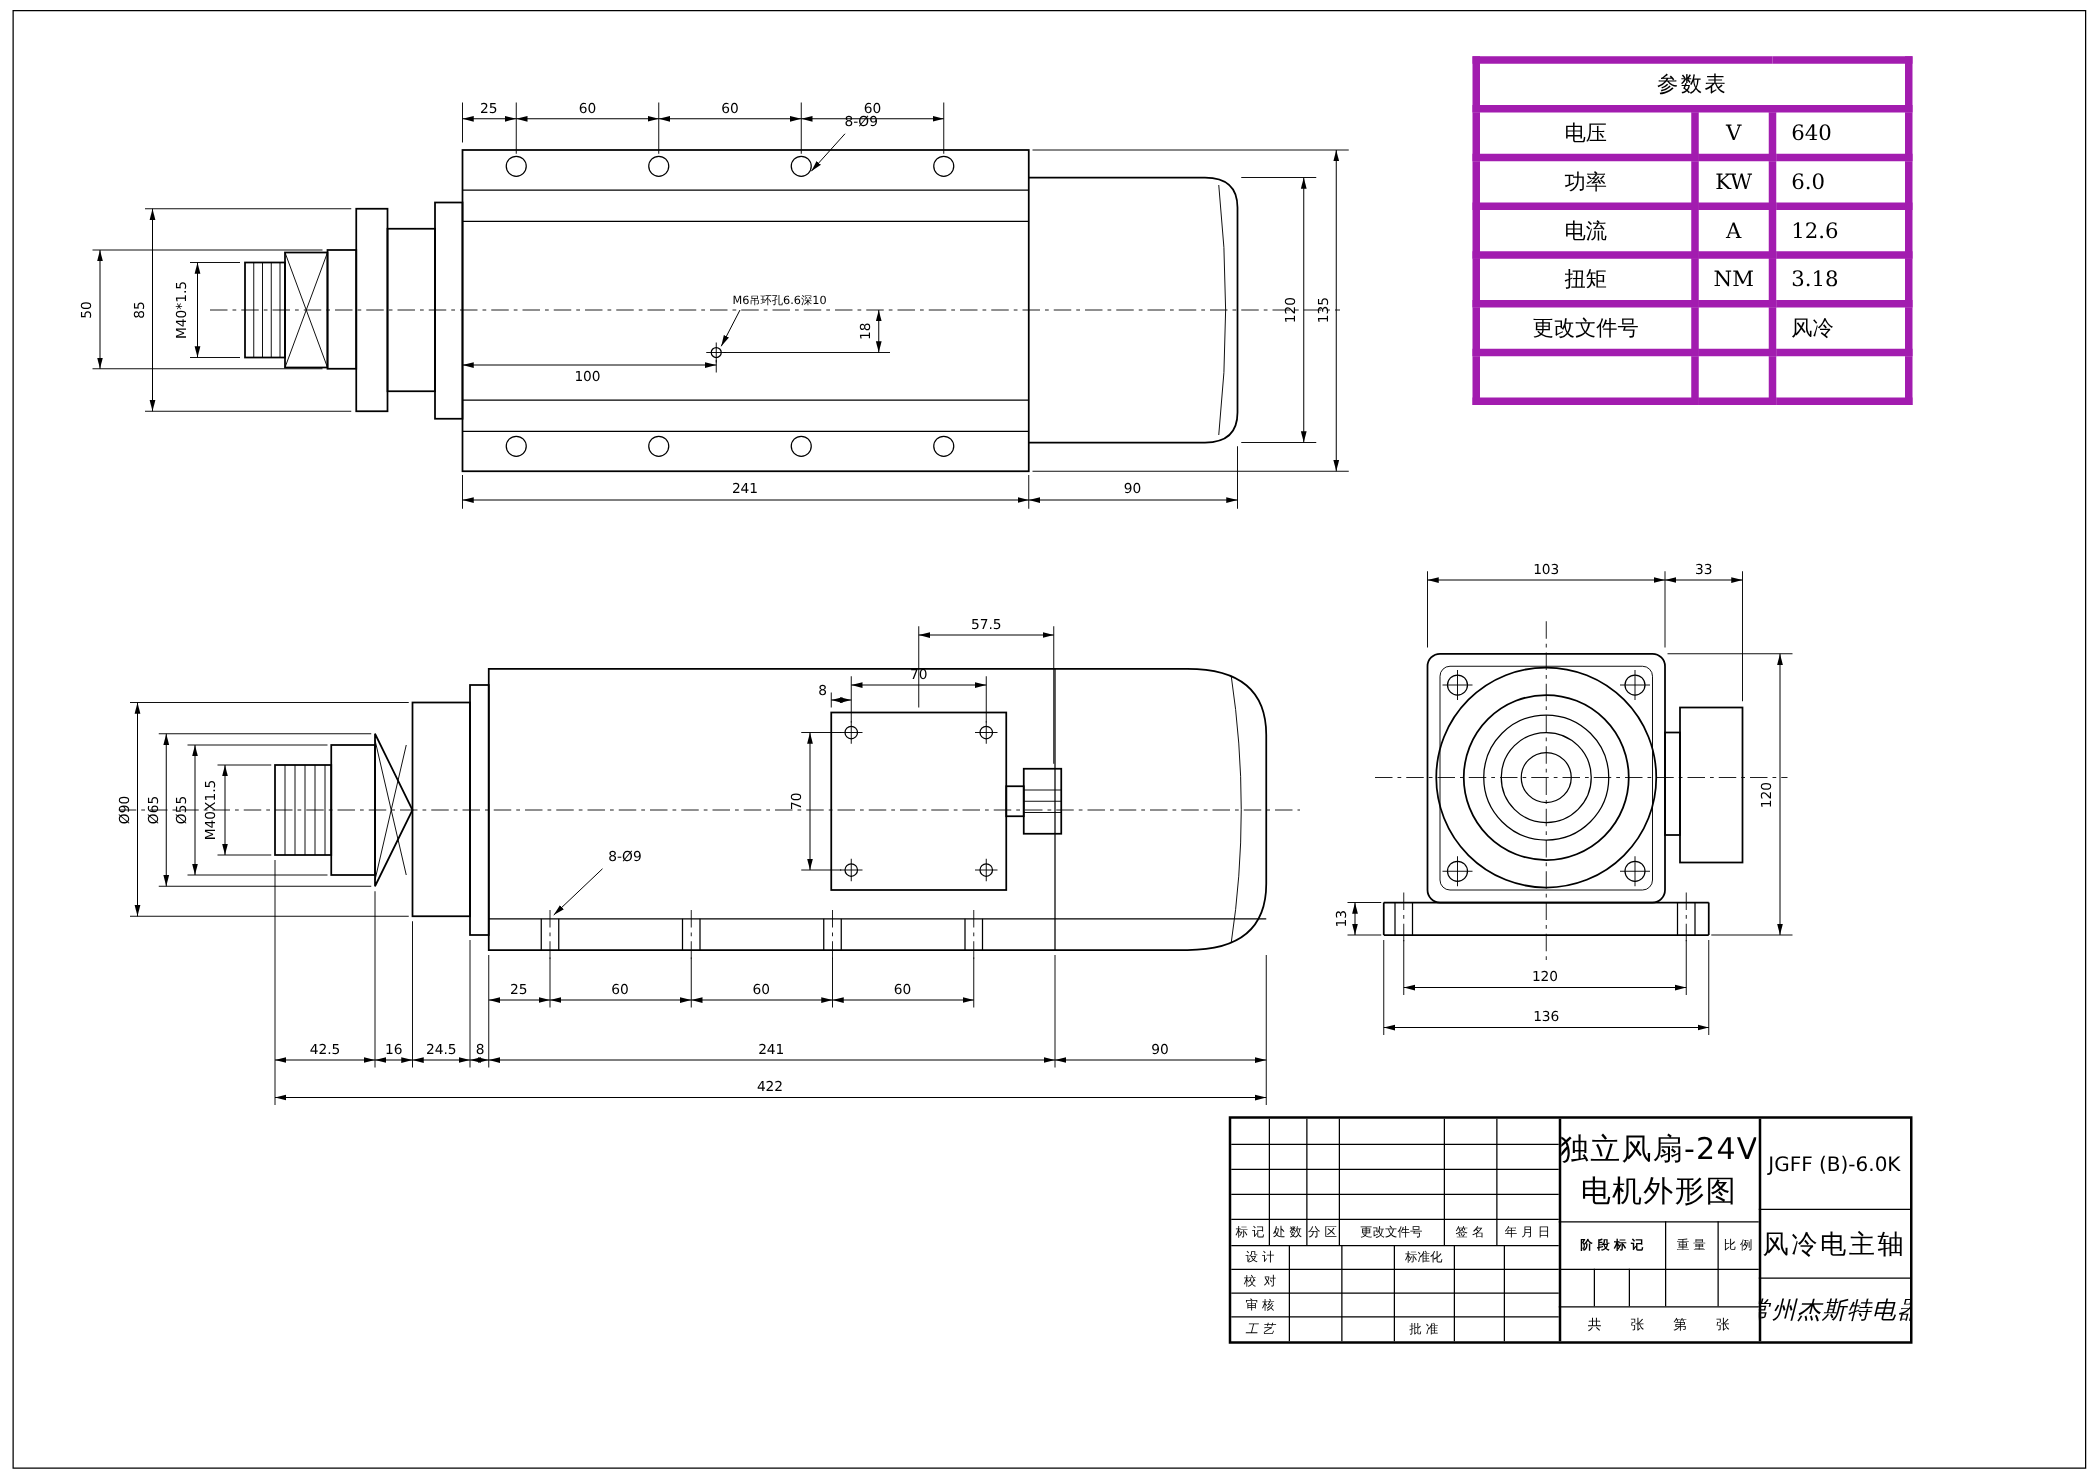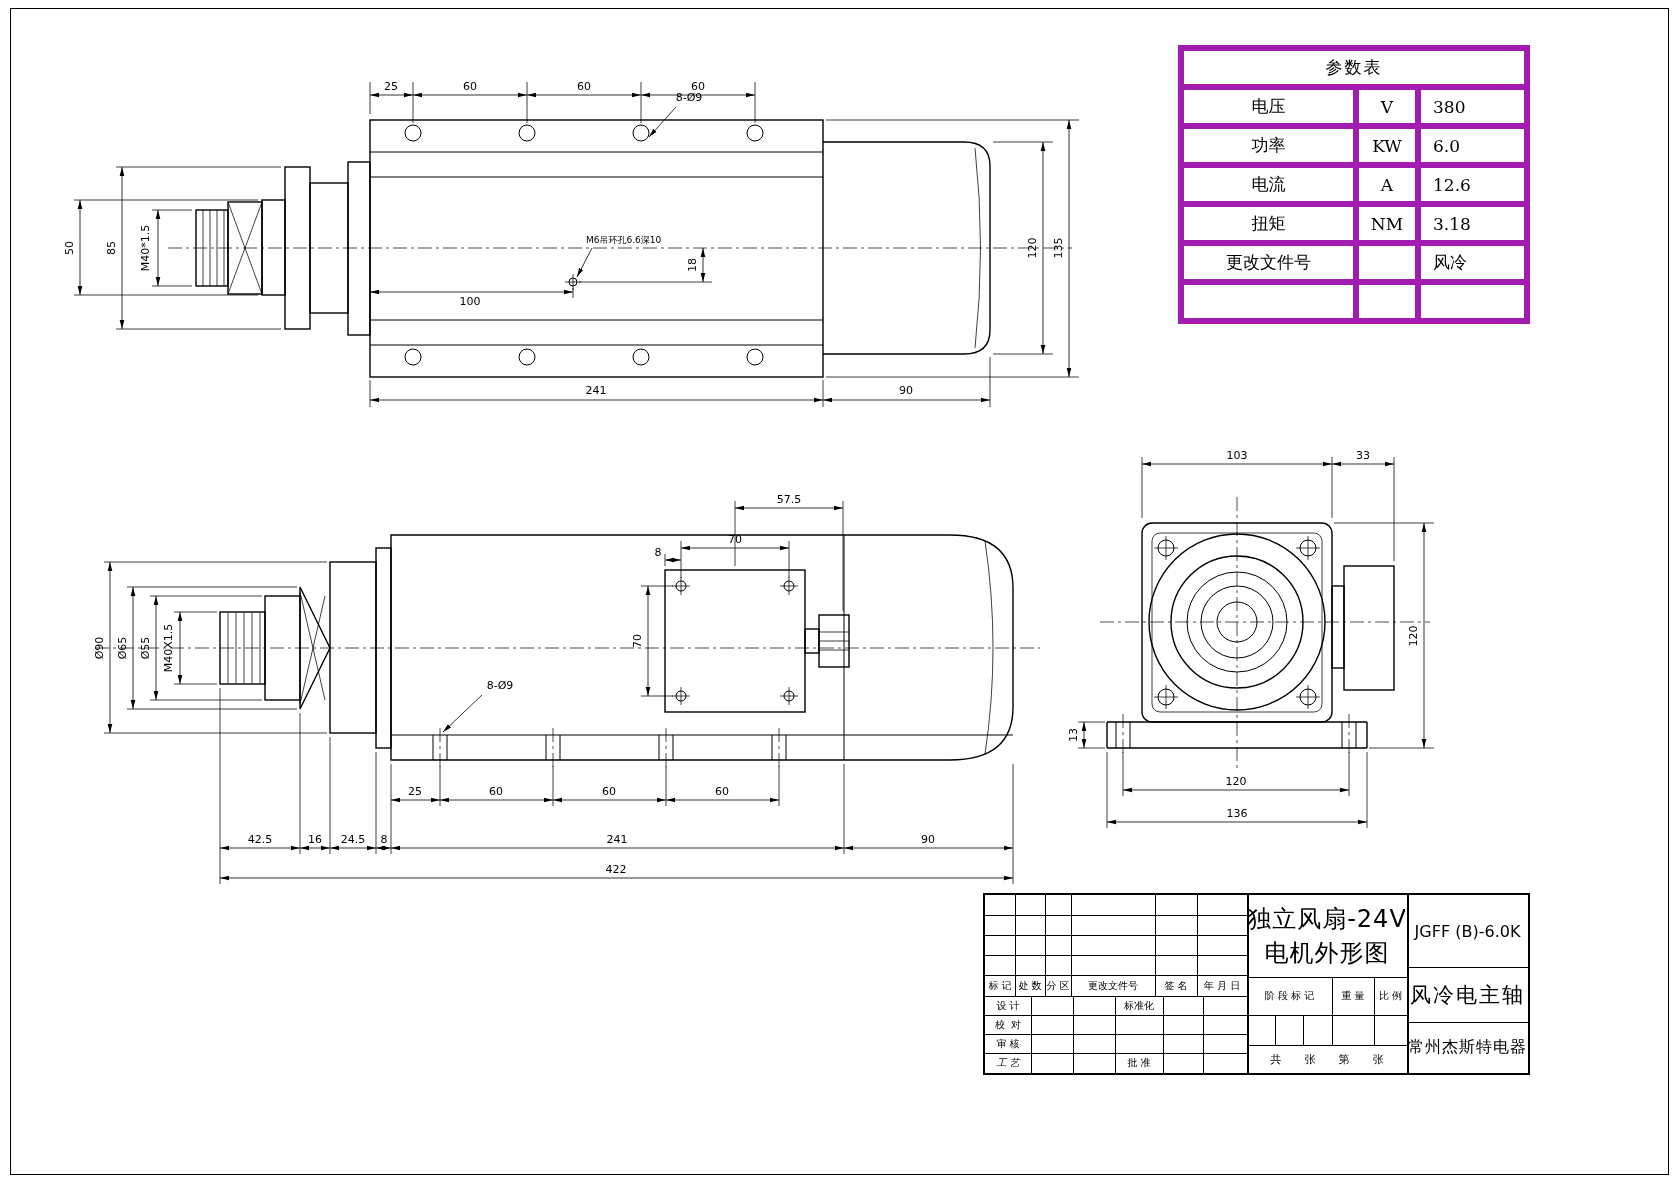--- a/index.html
+++ b/index.html
@@ -25,21 +25,21 @@
   
   #tblock{position:absolute;left:983px;top:893px;width:547px;height:182px;border:2px solid #000;box-sizing:border-box;}
   .vl{position:absolute;width:1px;background:#000;}
   .vl2{position:absolute;width:2px;background:#000;}
   .hl{position:absolute;height:1px;background:#000;}
   .cell{position:absolute;display:flex;align-items:center;justify-content:center;
         font-size:10px;white-space:nowrap;overflow:hidden;}
   .cell.big{font-size:24px;flex-direction:column;line-height:34px;letter-spacing:1px;}
   .cell.model{font-size:16px;}
   .cell.prod{font-size:21px;letter-spacing:2px;}
-  .cell.comp{font-size:16px;letter-spacing:1px;}
+  .cell.comp{font-size:19px;letter-spacing:1px;font-style:italic;}
   .cell.sheet{justify-content:space-evenly;font-size:11px;}
 </style>
 </head>
 <body>
 
 <div id="sheet">
   <div id="frame"></div>
 
   <svg width="1679" height="1183" viewBox="0 0 1679 1183">
     <defs>
@@ -334,21 +334,21 @@
         <col style="width:62px">
         <col>
       </colgroup>
     <tbody>
         <tr>
           <td class="ph" colspan="3">参数表</td>
         </tr>
     <tr>
           <td>电压</td>
           <td>V</td>
-          <td class="val">380</td>
+          <td class="val">640</td>
         </tr>
     <tr>
           <td>功率</td>
           <td>KW</td>
           <td class="val">6.0</td>
         </tr>
     <tr>
           <td>电流</td>
           <td>A</td>
           <td class="val">12.6</td>
@@ -415,21 +415,21 @@
     <div class="cell" style="left:0;top:139px;width:46px;height:19px;">审 核</div>
     <div class="cell" style="left:0;top:158px;width:46px;height:20px;font-style:italic;">工 艺</div>
     <div class="cell" style="left:130px;top:101px;width:48px;height:19px;">标准化</div>
     <div class="cell" style="left:130px;top:158px;width:48px;height:20px;">批 准</div>
 
     <div class="cell big" style="left:264px;top:2px;width:156px;height:78px;">
       <span>独立风扇-24V</span>
       <span>电机外形图</span>
     </div>
 
-    <div class="cell" style="left:262px;top:82px;width:85px;height:38px;">阶 段 标 记</div>
+    <div class="cell" style="left:262px;top:82px;width:85px;height:38px;font-weight:bold;">阶 段 标 记</div>
     <div class="cell" style="left:347px;top:82px;width:42px;height:38px;">重 量</div>
     <div class="cell" style="left:389px;top:82px;width:33px;height:38px;">比 例</div>
 
     <div class="cell sheet" style="left:262px;top:150px;width:160px;height:28px;">
       <span>共</span>
       <span>张</span>
       <span>第</span>
       <span>张</span>
     </div>
 

